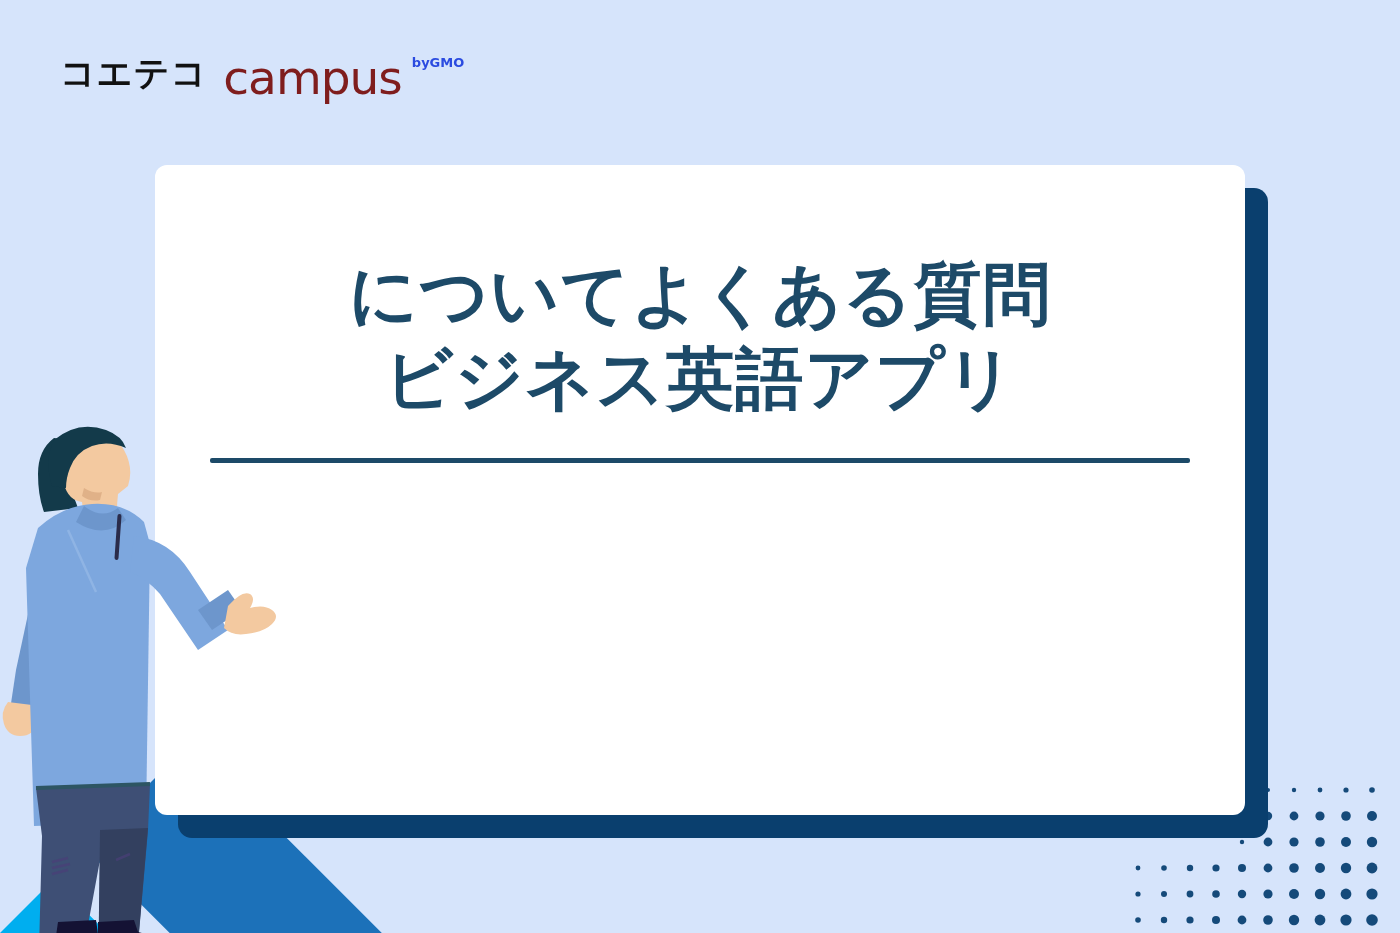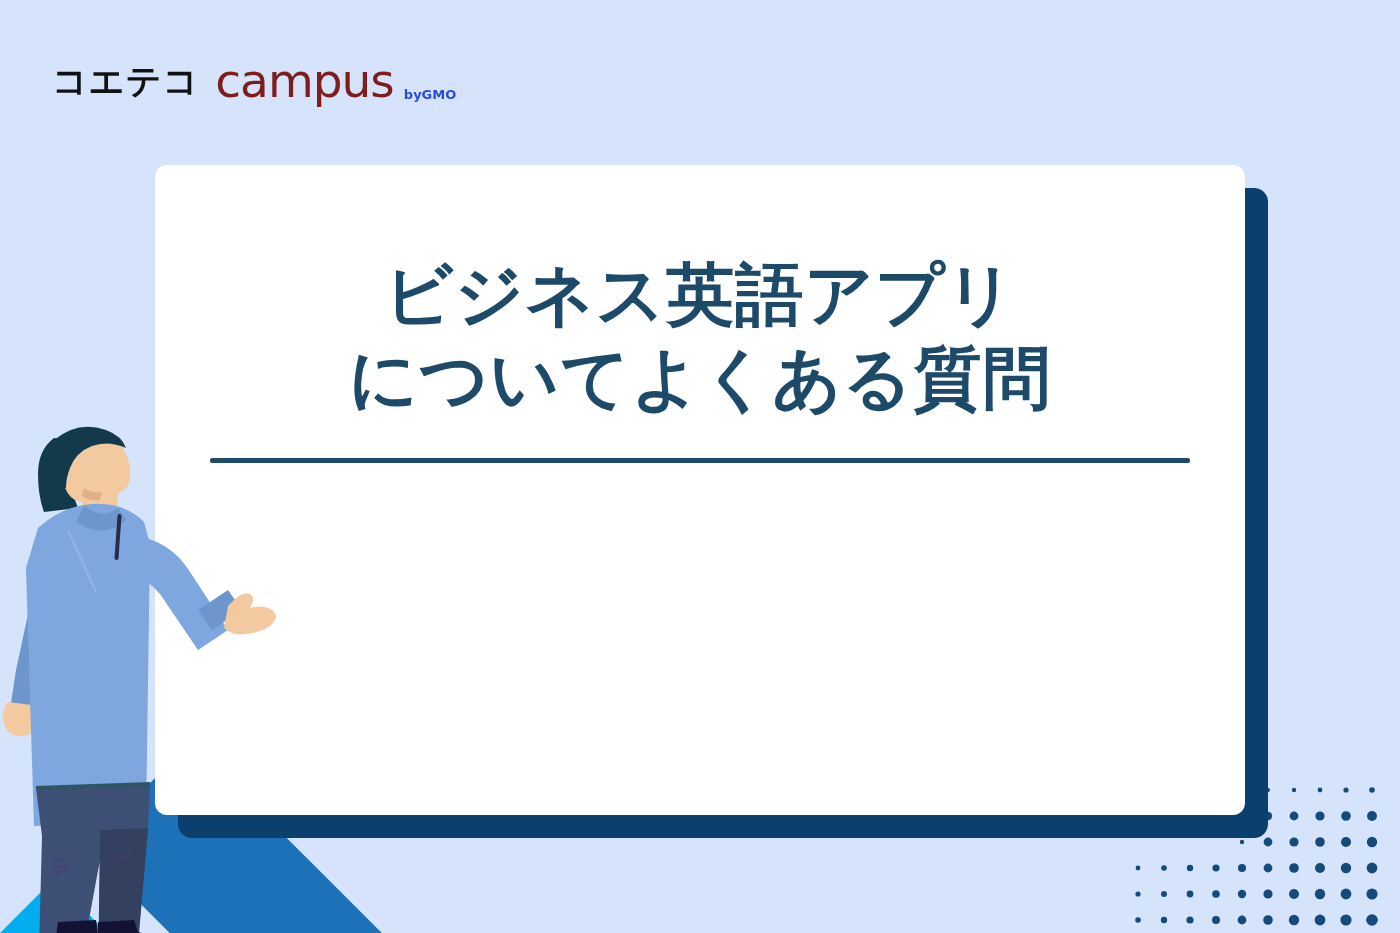--- a/index.html
+++ b/index.html
@@ -14,22 +14,22 @@
   
   #bg-canvas{
     position:absolute; inset:0;
     width:1400px; height:933px;
     display:block;
   }
 
   
   .logo-bar{
     position:absolute;
-    left:52px; top:56px;
-    display:flex; align-items:center; gap:16px;
+    left:60px; top:56px;
+    display:flex; align-items:flex-start; gap:16px;
     z-index:40;
   }
   .logo-koeteko{
     font-size:35px;
     font-weight:bold;
     letter-spacing:1px;
     color:#111111;
     line-height:1;
     font-family:"DejaVu Sans", sans-serif;
   }
@@ -43,21 +43,20 @@
   }
   .logo-bygmo{
     font-size:13px;
     font-weight:bold;
     color:#2b4be0;
     line-height:1;
     margin-left:-6px;
     margin-bottom:5px;
     letter-spacing:0px;
     font-family:"DejaVu Sans", sans-serif;
-    margin-top:32px;
   }
 
   
   .card-shadow{
     position:absolute;
     left:178px; top:188px;
     width:1090px; height:650px;
     background:#0a3f6e;
     border-radius:14px;
     z-index:10;
@@ -215,22 +214,22 @@
 <div class="logo-bar">
   <span class="logo-koeteko">コエテコ</span>
   <span class="logo-campus">campus</span>
   <span class="logo-bygmo">byGMO</span>
 </div>
 
 <div class="card-shadow"></div>
 
 <div class="card">
   <div class="card-title">
+    <div>についてよくある質問</div>
     <div>ビジネス英語アプリ</div>
-    <div>についてよくある質問</div>
   </div>
   <div class="card-divider"></div>
 </div>
 
 <svg id="person-illustration" viewBox="0 0 290 523" xmlns="http://www.w3.org/2000/svg">
 
   <path d="M52 130 L24 260 L18 300 L44 306 L58 250 L78 150 Z" fill="#6d96cc"></path>
 
   <path d="M16 292 q-8 10 -4 22 q4 12 16 12 q14 0 18 -14 l2 -16 z" fill="#f3c9a0"></path>
 

